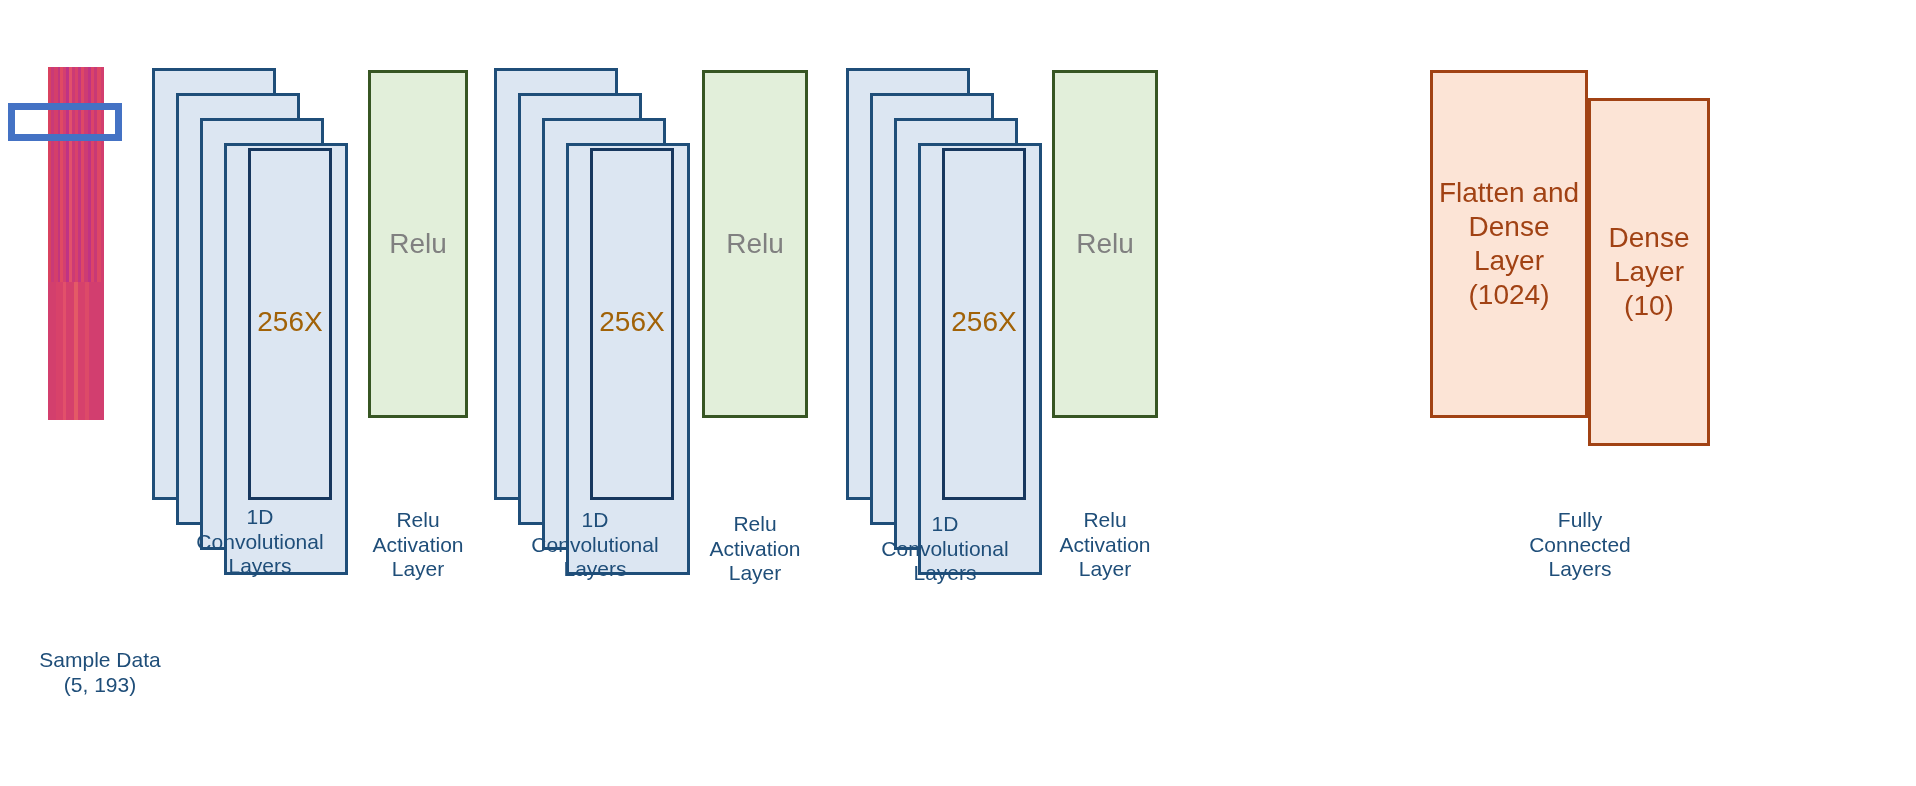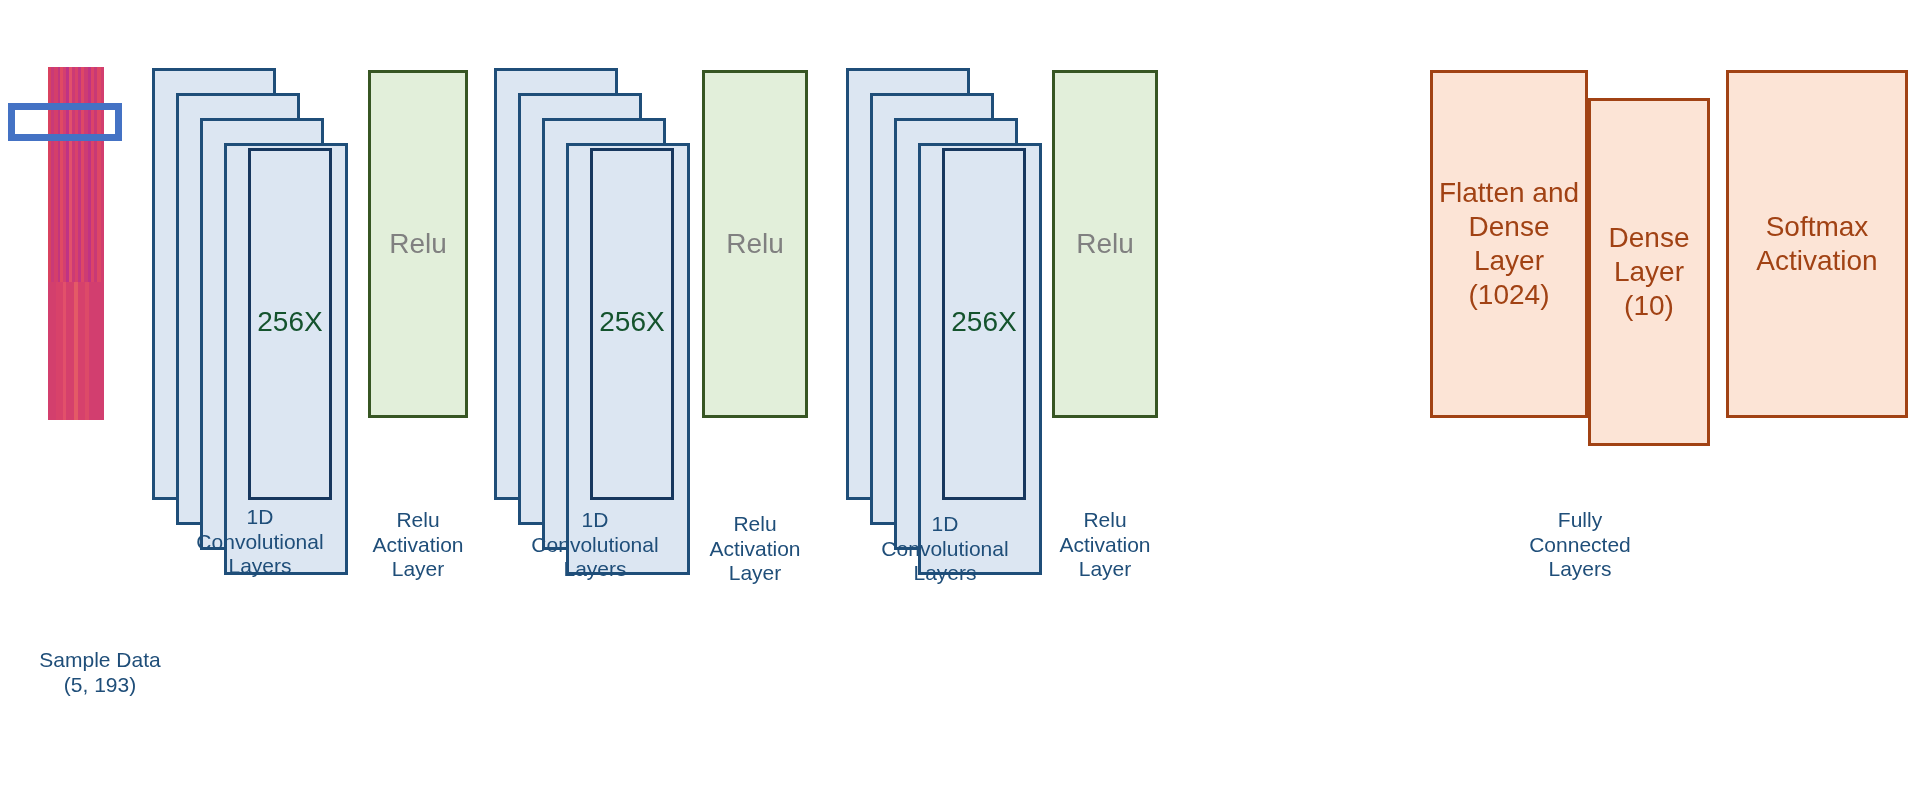--- a/index.html
+++ b/index.html
@@ -93,21 +93,21 @@
     border: 3px solid #1f4e79;
   }
   .conv-panel.front {
     background: #dce6f2;
     border-color: #17375e;
   }
   .conv-count {
     position: absolute;
     width: 100%;
     text-align: center;
-    color: #14532d;
+    color: #a16207;
     font-size: 28px;
     font-family: "Liberation Sans", sans-serif;
   }
 
   
   .block {
     position: absolute;
     box-sizing: border-box;
     display: flex;
     align-items: center;
@@ -217,22 +217,18 @@
 Layer
 (1024)</span>
   </div>
 
   <div class="block dense node" style="left:1588px; top:70px; width:122px; height:348px;margin-top:28px;">
     <span class="block-label">Dense
 Layer
 (10)</span>
   </div>
 
-  <div class="block dense node" style="left:1726px; top:70px; width:182px; height:348px;">
-    <span class="block-label">Softmax
-Activation</span>
-  </div>
 
   <div class="caption" style="left:1450px; top:508px; width:260px;">Fully
 Connected
 Layers</div>
 
 </div>
 
 </body></html>

